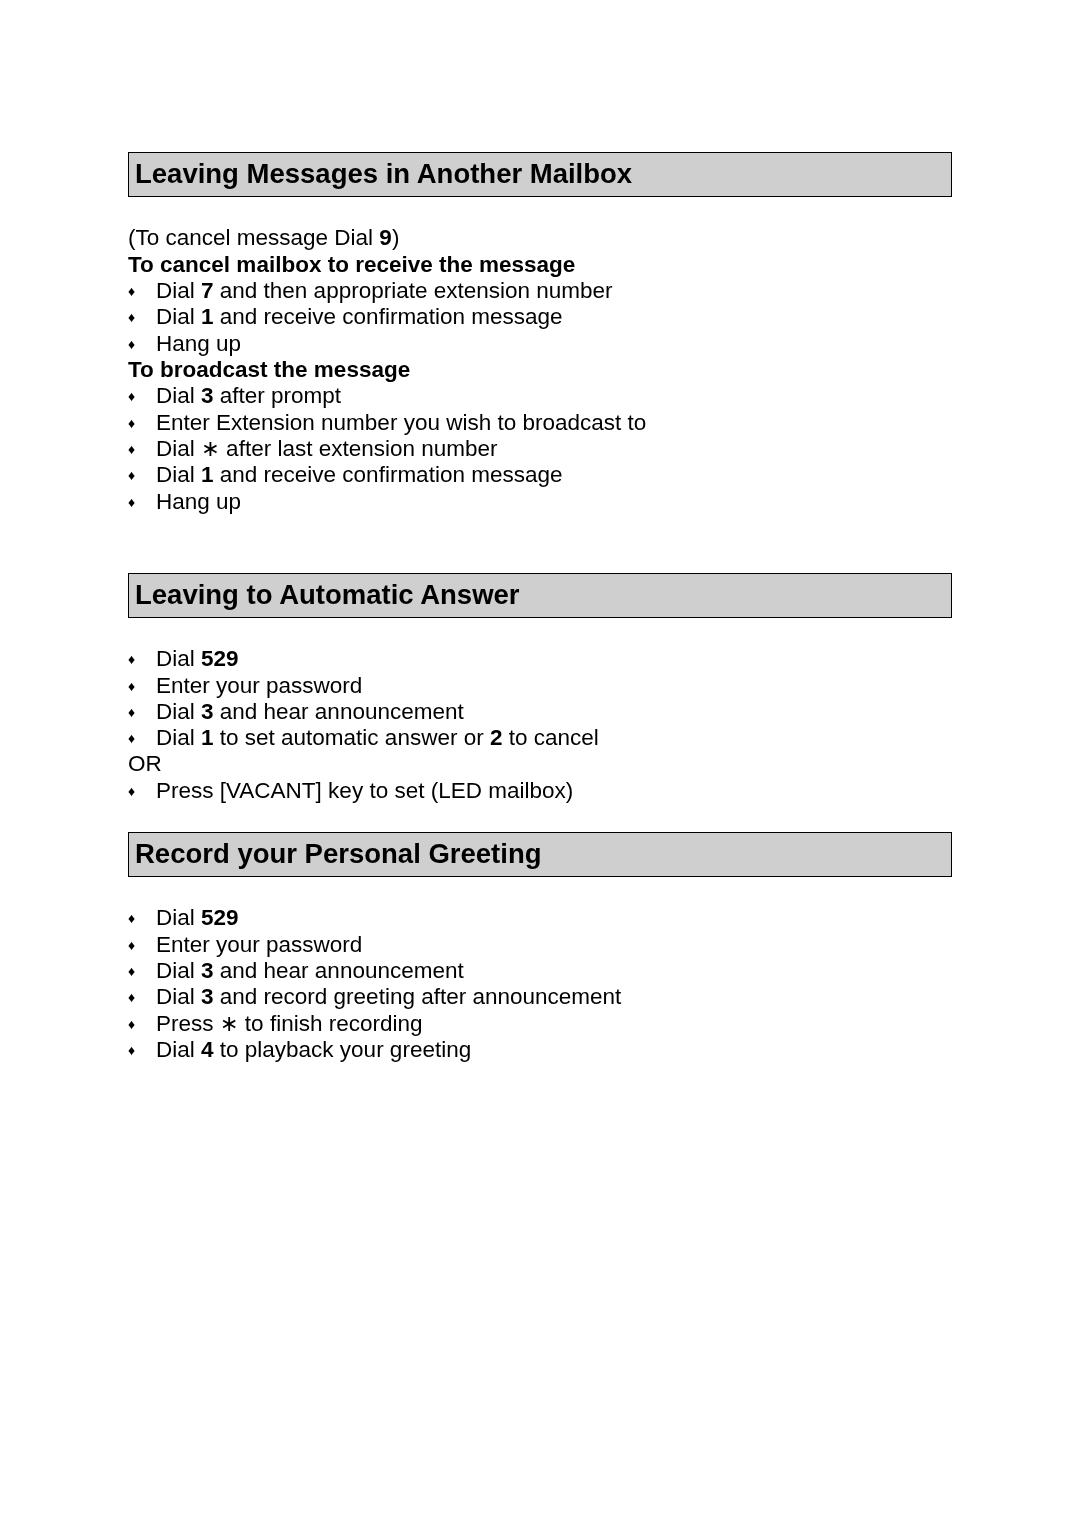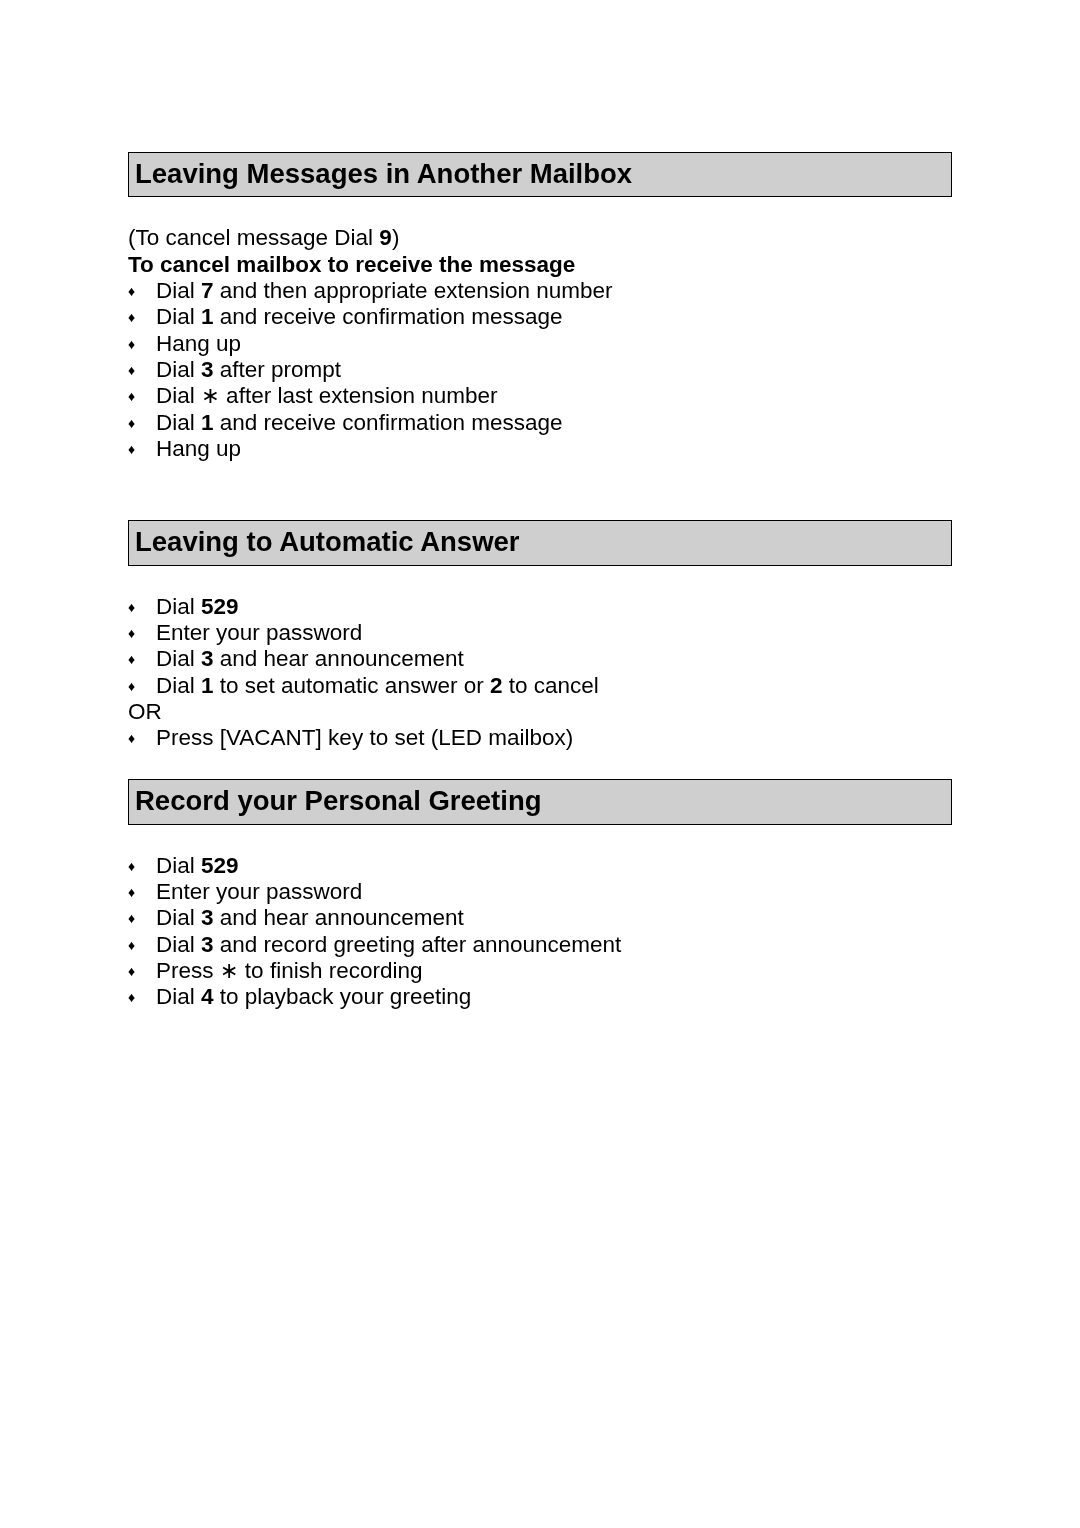--- a/index.html
+++ b/index.html
@@ -72,22 +72,24 @@
 
   <h2 class="section-heading">Leaving Messages in Another Mailbox</h2>
   <div class="block">
     <p class="plain-line">(To cancel message Dial <b>9</b>)</p>
     <p class="subheading">To cancel mailbox to receive the message</p>
     <ul class="bullets">
       <li>Dial <b>7</b> and then appropriate extension number</li>
       <li>Dial <b>1</b> and receive confirmation message</li>
       <li>Hang up</li>
     </ul>
+    <p class="subheading">To broadcast the message</p>
     <ul class="bullets">
       <li>Dial <b>3</b> after prompt</li>
+      <li>Enter Extension number you wish to broadcast to</li>
       <li>Dial ∗ after last extension number</li>
       <li>Dial <b>1</b> and receive confirmation message</li>
       <li>Hang up</li>
     </ul>
   </div>
 
   <div class="gap-before-heading"></div>
 
   <h2 class="section-heading">Leaving to Automatic Answer</h2>
   <div class="block">

